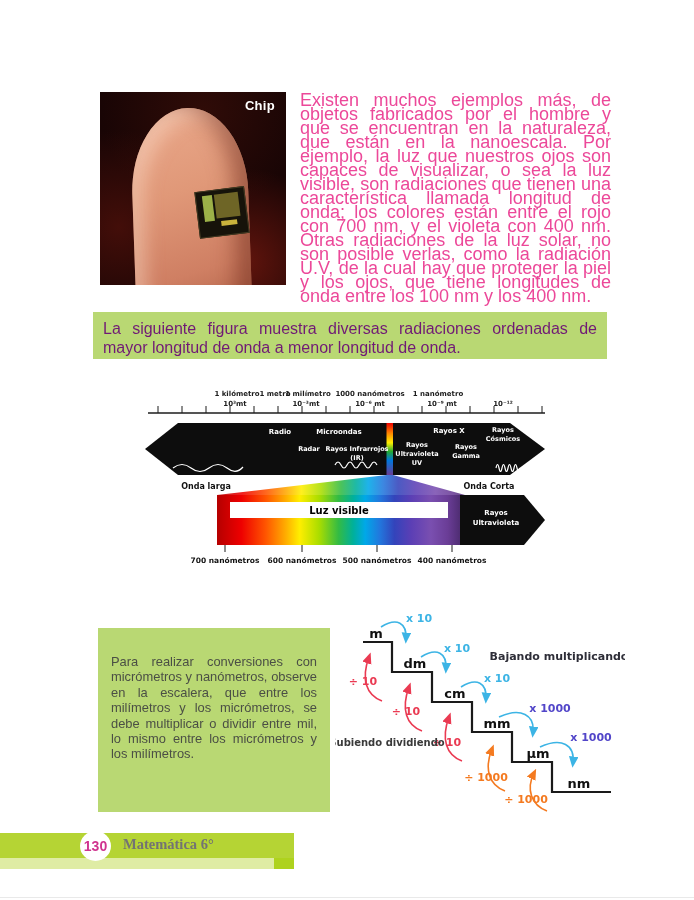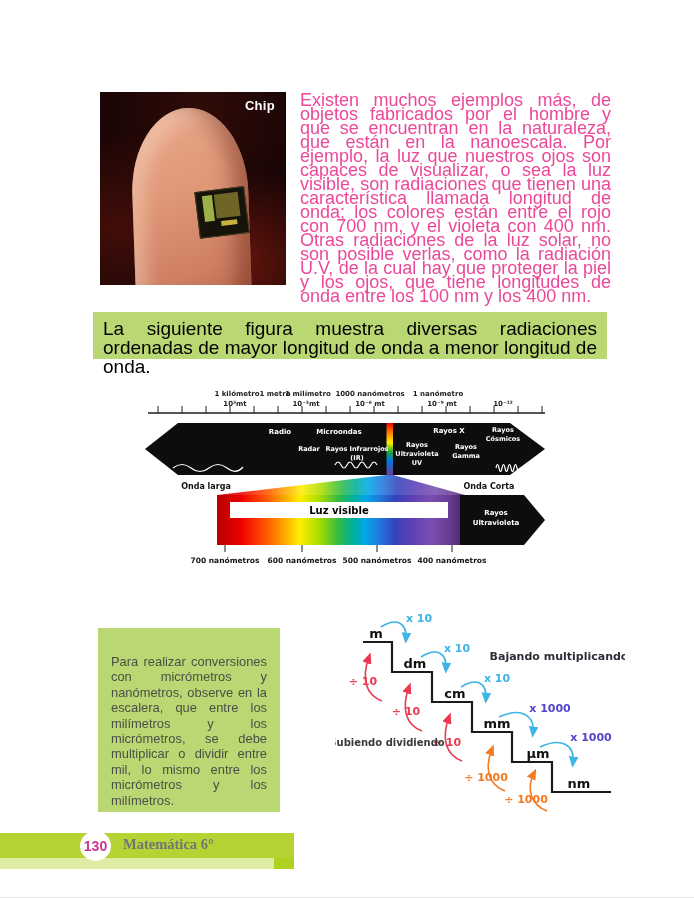--- a/index.html
+++ b/index.html
@@ -39,29 +39,29 @@
   }
   
   .intro {
     position:absolute; left:300px; top:93px; width:311px;
     font-size:18px; line-height:14px; color:#ec4899; text-align:justify;
   }
   
   .caption-band {
     position:absolute; left:93px; top:312px; width:514px; height:47px;
     background:#b9d873; padding:7px 10px 0 10px;
-    font-size:19px; line-height:19px; color:#000000; text-align:justify;
+    font-size:16px; line-height:19px; color:#701a75; text-align:justify;
   }
   
   .spectrum-svg { position:absolute; left:140px; top:385px; }
   .stair-svg { position:absolute; left:335px; top:605px; }
   svg text { font-family:"DejaVu Sans","Liberation Sans",sans-serif; }
   
   .conversion-box {
-    position:absolute; left:98px; top:628px; width:182px; height:184px;
+    position:absolute; left:98px; top:628px; width:232px; height:184px;
     background:#b9d873; padding:26px 13px 0 13px;
     font-size:12.9px; line-height:15.4px; color:#4b4f45; text-align:justify;
   }
   
   .footer-bar-dark { position:absolute; left:0; top:833px; width:294px; height:25px; background:#b5d434; }
   .footer-bar-light { position:absolute; left:0; top:858px; width:274px; height:11px; background:#dfeca4; }
   .footer-square { position:absolute; left:274px; top:858px; width:20px; height:11px; background:#aed21e; }
   .page-number-badge {
     position:absolute; left:80px; top:831px; width:31px; height:30px; background:#fff;
     border-radius:50%; display:flex; align-items:center; justify-content:center;

